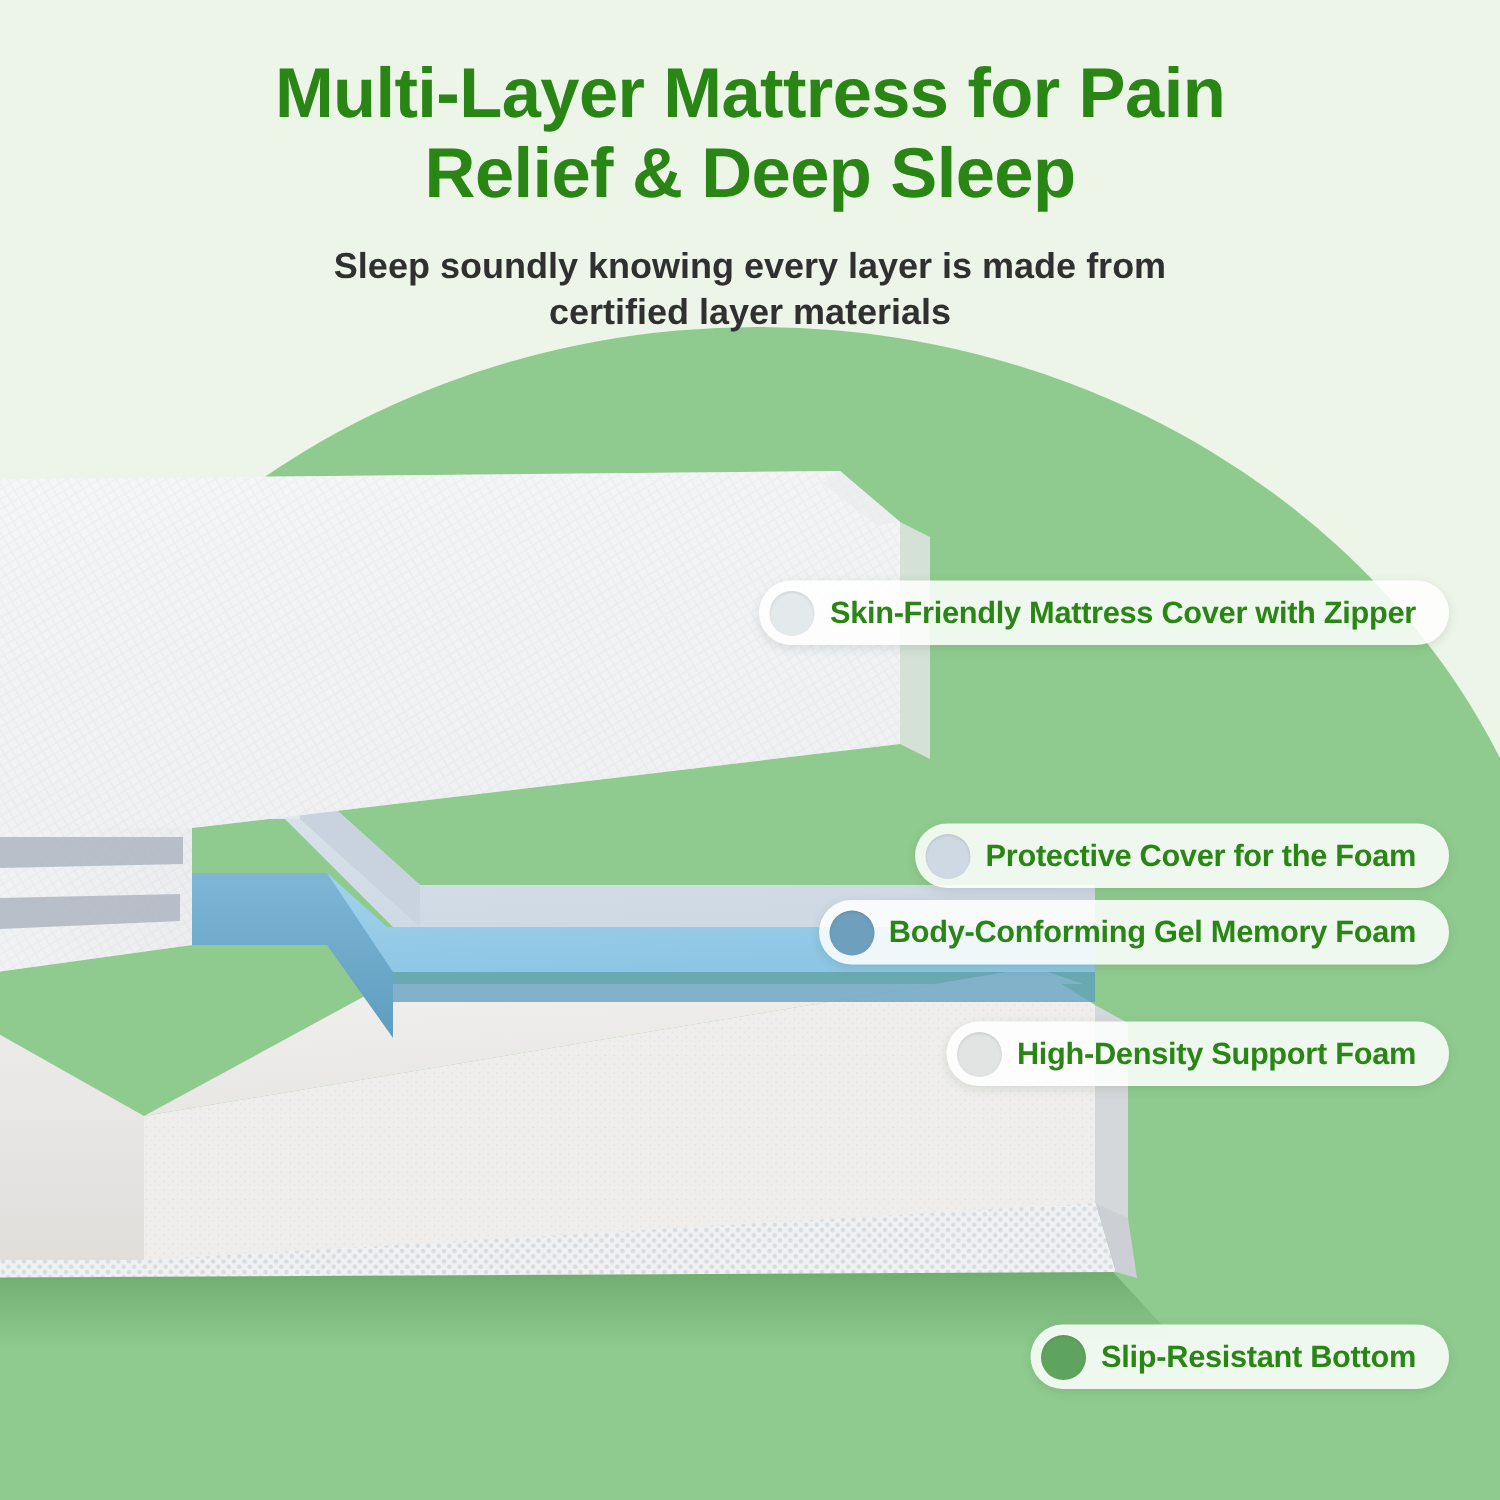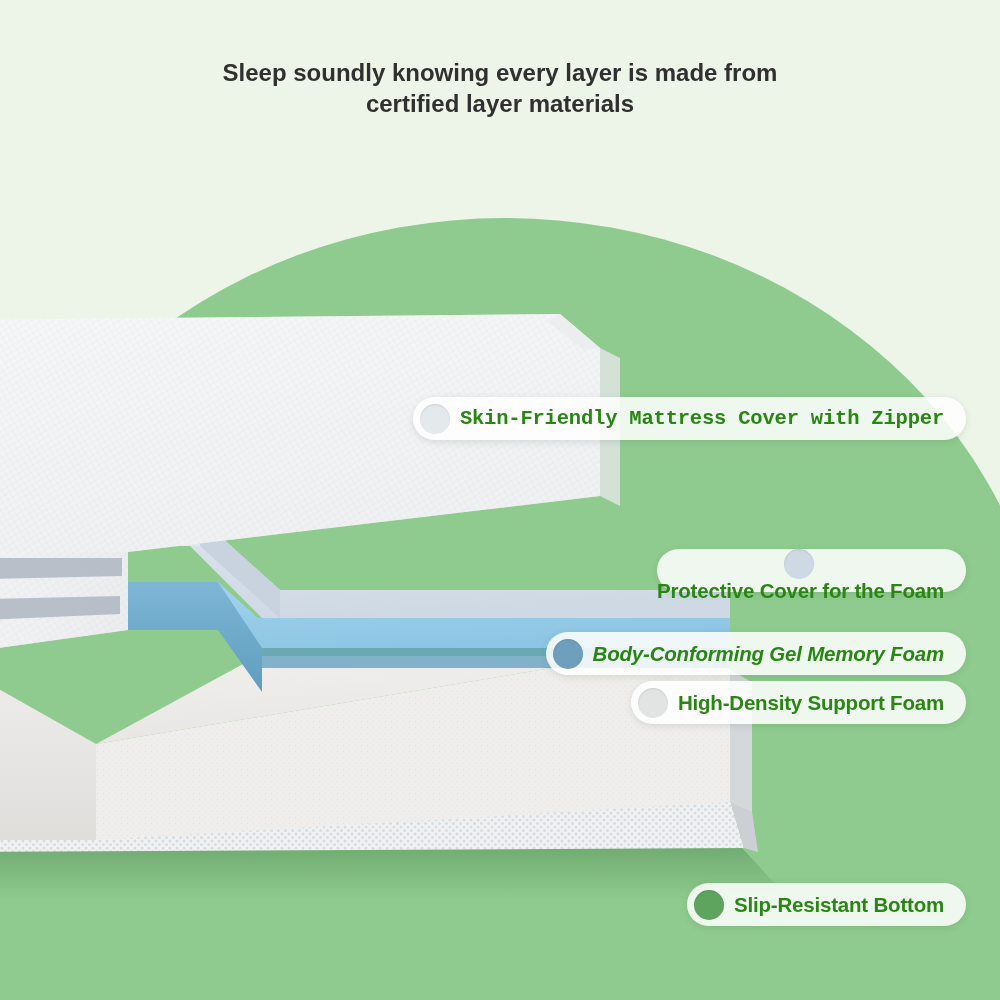--- a/index.html
+++ b/index.html
@@ -71,41 +71,45 @@
     background:#e4e9ec;
     box-shadow:inset 0 1px 2px rgba(0,0,0,0.10);
   }
   .pill .txt {
     color:#2a8614;
     font-size:20.5px;
     font-weight:bold;
     letter-spacing:-0.2px;
   }
 
-  .pill-1 { top:397px;font-family:Liberation Mono, monospace; }
-  .pill-2 { top:549px;flex-direction:column; }
-  .pill-3 { top:632px;font-style:italic; }
+  .pill-1 { top:387px; }
+  .pill-2 { top:549px; }
+  .pill-3 { top:600px; }
   .pill-4 { top:681px; }
   .pill-5 { top:883px; }
 
   .pill-2 .dot { background:#cfd9e3; }
   .pill-3 .dot { background:#6e9fbd; }
   .pill-4 .dot { background:#e2e4e4; }
   .pill-5 .dot { background:#5ea45f; }
 </style>
 </head>
 <body>
 
 <div id="stage">
 
   <div class="bg-pale"></div>
   <div class="bg-blob"></div>
   <div class="bg-bottom-strip"></div>
 
   <div class="header">
+    <div class="title">
+      <div>Multi-Layer Mattress for Pain</div>
+      <div>Relief &amp; Deep Sleep</div>
+    </div>
     <div class="subtitle">
       <div>Sleep soundly knowing every layer is made from</div>
       <div>certified layer materials</div>
     </div>
   </div>
 
   <svg id="mattress" width="800" height="620" viewBox="0 0 800 620">
     <defs>
 
       <pattern id="weave" width="8" height="8" patternUnits="userSpaceOnUse" patternTransform="rotate(14)">

